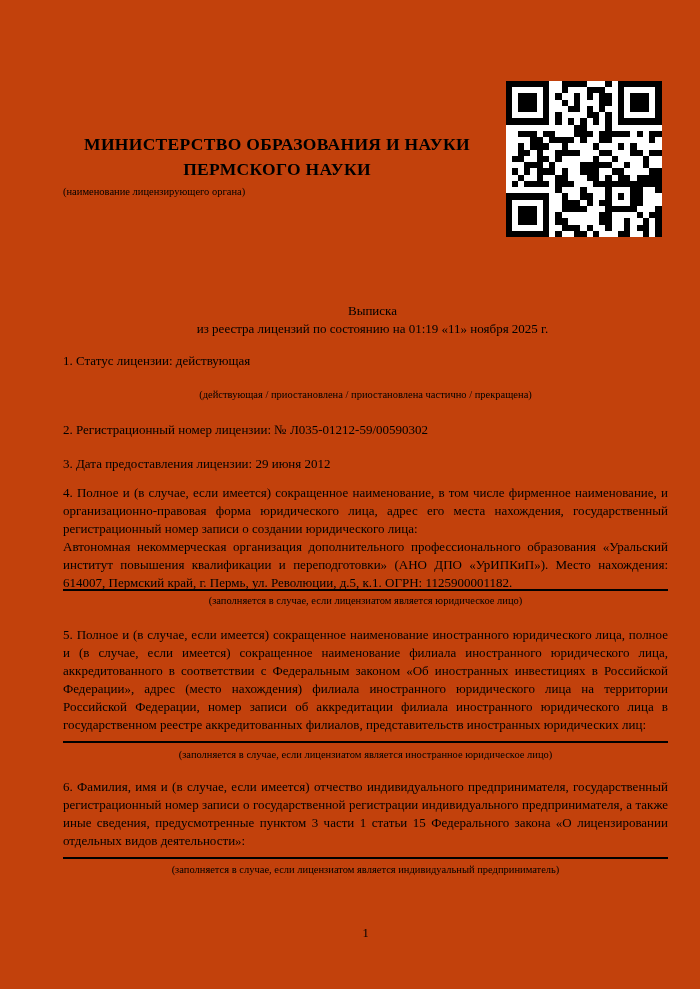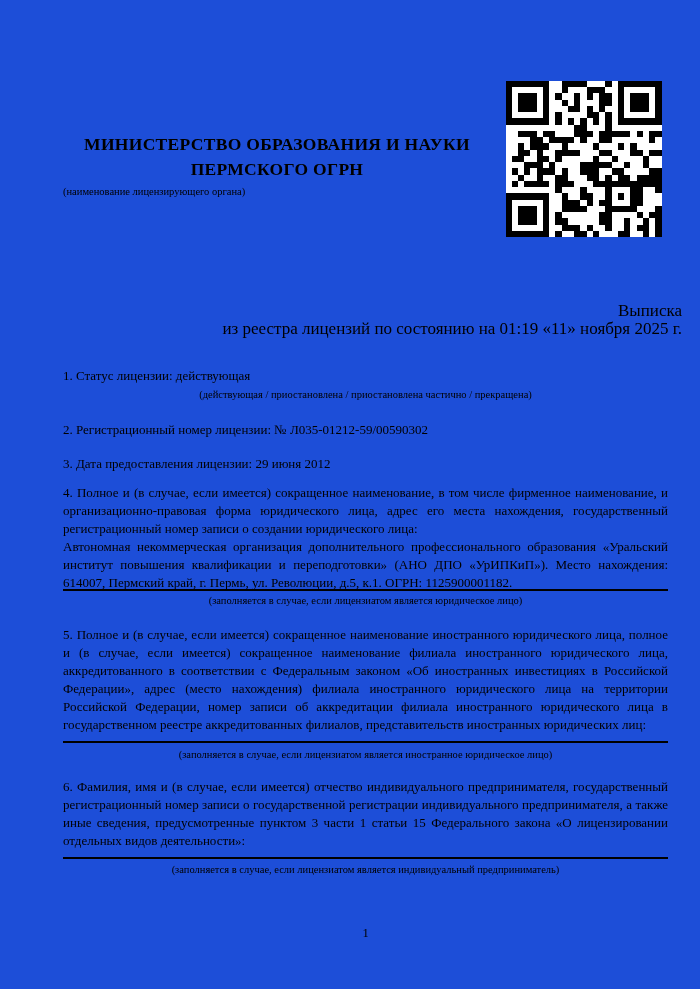--- a/index.html
+++ b/index.html
@@ -5,21 +5,21 @@
   * { margin: 0; padding: 0; box-sizing: border-box; }
   html, body { background: #ffffff; }
   body {
     font-family: "Liberation Serif", "DejaVu Serif", serif;
     color: #000;
   }
   .page {
     position: relative;
     width: 700px;
     height: 989px;
-    background: #1d4ed8;
+    background: #c2410c;
     overflow: hidden;
   }
   
   .ministry-block {
     position: absolute;
     left: 63px;
     top: 132px;
     width: 428px;
     text-align: center;
   }
@@ -42,25 +42,25 @@
     position: absolute;
     left: 505px;
     top: 81px;
     width: 157px;
     height: 156px;
   }
   .qr-box svg { display: block; width: 157px; height: 156px; }
   
   .doc-title {
     position: absolute;
-    left: 77px;
+    left: 70px;
     top: 302px;
     width: 605px;
-    text-align: right;
-    font-size: 17px;
+    text-align: center;
+    font-size: 13px;
     line-height: 17.5px;
   }
   
   .para {
     position: absolute;
     left: 63px;
     width: 605px;
     font-size: 13px;
     line-height: 18px;
   }
@@ -400,30 +400,30 @@
         <rect x="14" y="24" width="1" height="1" fill="#000000"></rect>
         <rect x="18" y="24" width="1" height="1" fill="#000000"></rect>
         <rect x="19" y="24" width="1" height="1" fill="#000000"></rect>
         <rect x="22" y="24" width="1" height="1" fill="#000000"></rect>
         <rect x="24" y="24" width="1" height="1" fill="#000000"></rect>
       </svg>
   </div>
 
   <div class="ministry-block">
     <div class="ministry-line">МИНИСТЕРСТВО ОБРАЗОВАНИЯ И НАУКИ</div>
-    <div class="ministry-line">ПЕРМСКОГО ОГРН</div>
+    <div class="ministry-line">ПЕРМСКОГО НАУКИ</div>
   </div>
   <div class="org-subtitle">(наименование лицензирующего органа)</div>
 
   <div class="doc-title">
     <div>Выписка</div>
     <div>из реестра лицензий по состоянию на 01:19 «11» ноября 2025 г.</div>
   </div>
 
-  <div class="para" style="top:367px">1. Статус лицензии: действующая</div>
+  <div class="para" style="top:352px">1. Статус лицензии: действующая</div>
   <div class="note" style="top:388px">(действующая / приостановлена / приостановлена частично / прекращена)</div>
 
   <div class="para" style="top:421px">2. Регистрационный номер лицензии: № Л035-01212-59/00590302</div>
 
   <div class="para" style="top:455px">3. Дата предоставления лицензии: 29 июня 2012</div>
 
   <div class="para just" style="top:484px">
     <span>4. Полное и (в случае, если имеется) сокращенное наименование, в том числе фирменное наименование, и организационно-правовая форма юридического лица, адрес его места нахождения, государственный регистрационный номер записи о создании юридического лица:</span><br>
     <span>Автономная некоммерческая организация дополнительного профессионального образования «Уральский институт повышения квалификации и переподготовки» (АНО ДПО «УрИПКиП»). Место нахождения: 614007, Пермский край, г. Пермь, ул. Революции, д.5, к.1. ОГРН: 1125900001182.</span>
   </div>

